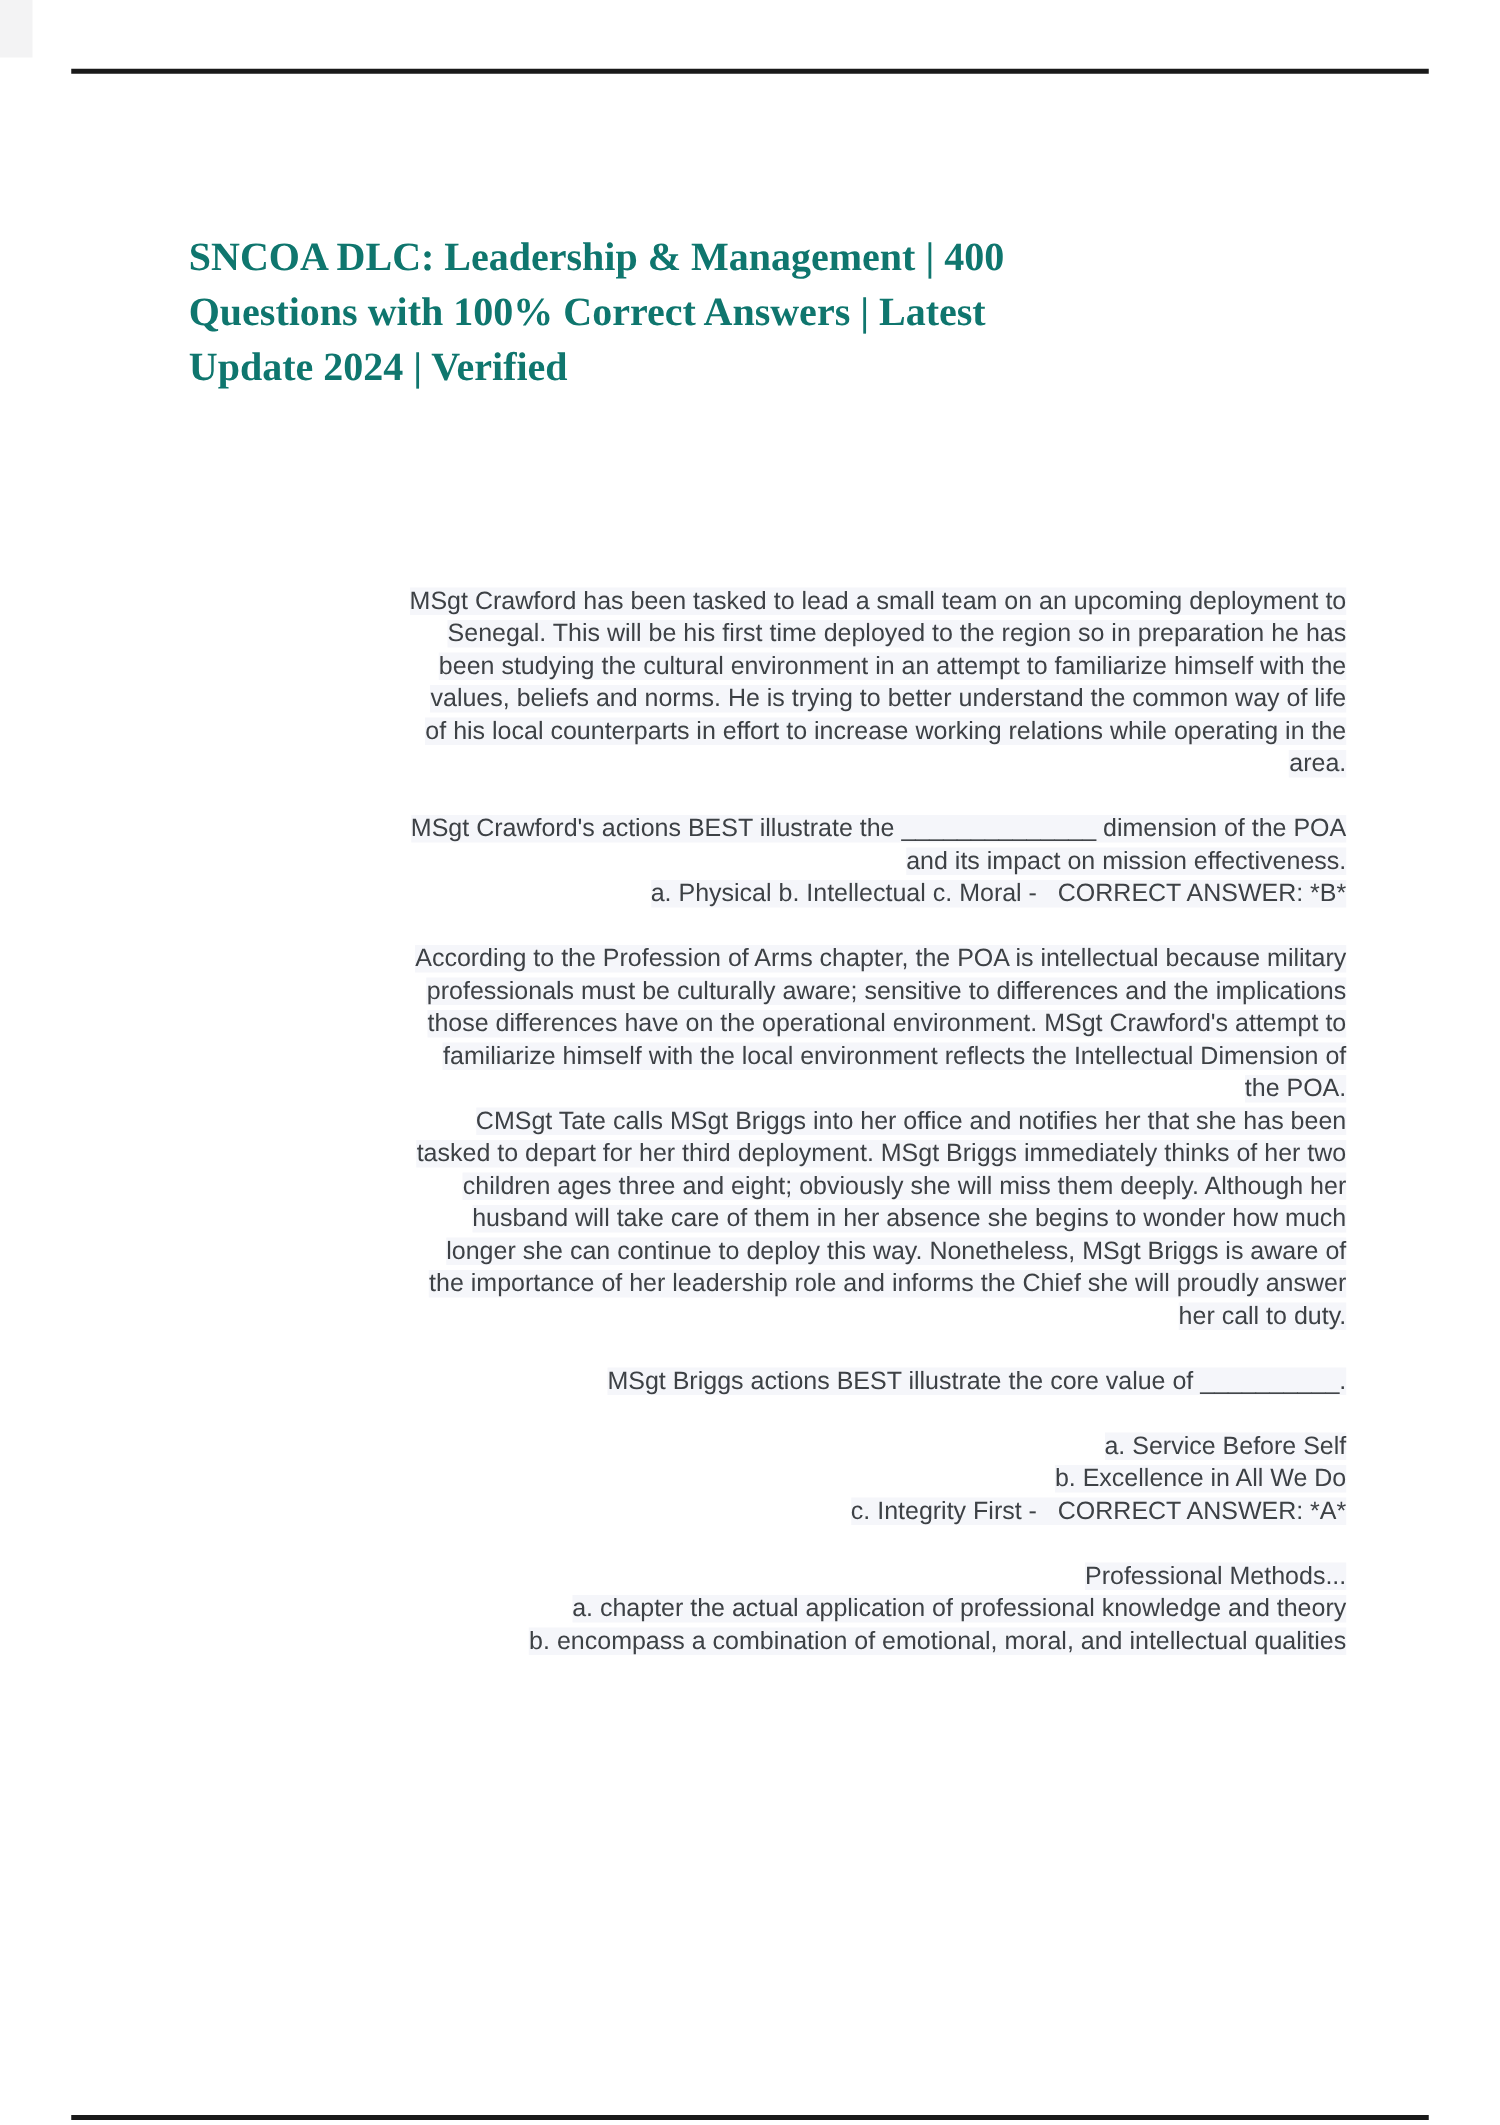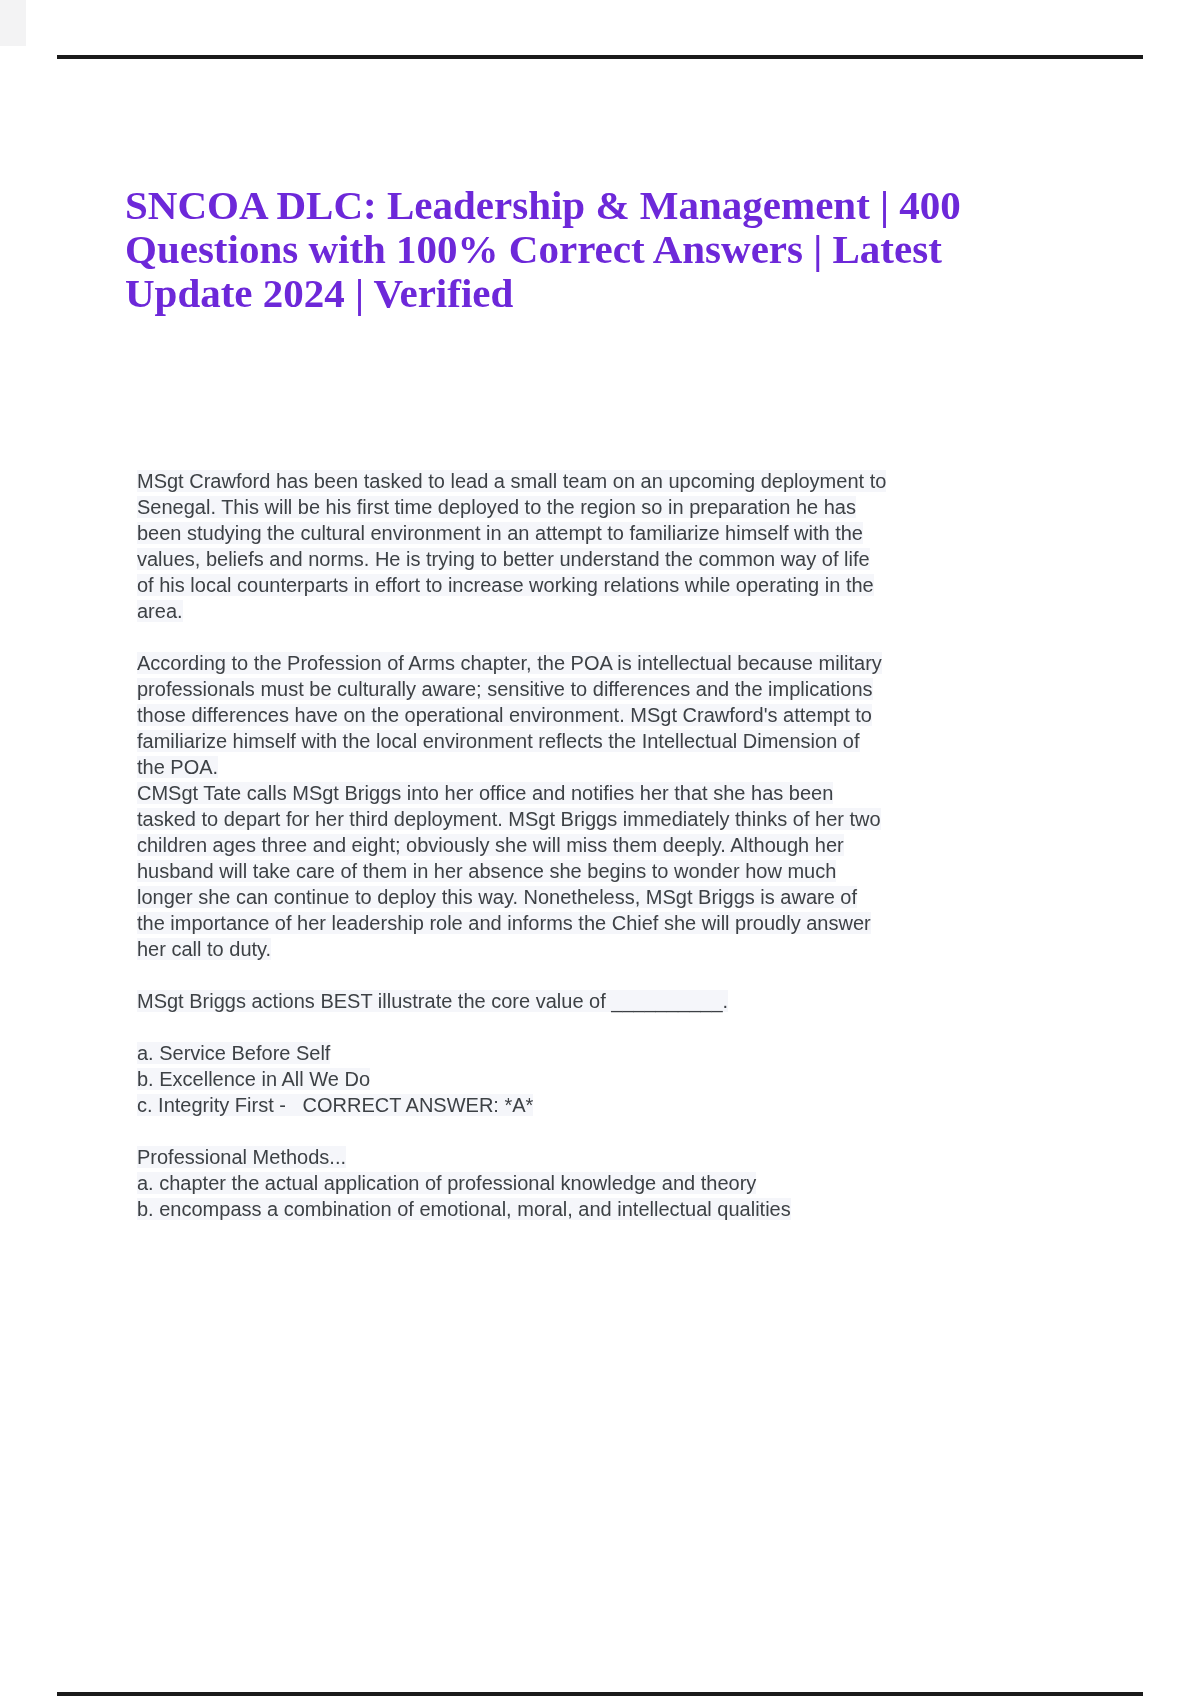--- a/index.html
+++ b/index.html
@@ -27,41 +27,42 @@
     position: absolute;
     left: 57px;
     width: 1086px;
     height: 4px;
     background: #1a1a1a;
   }
   .rule-top { top: 55px; }
   .rule-bottom { top: 1692px; }
   .doc-title {
     position: absolute;
-    left: 125px;
+    left: 151px;
     top: 183px;
     width: 860px;
     font-family: "Liberation Serif", serif;
     font-weight: bold;
-    font-size: 41px;
+    font-size: 32px;
     line-height: 44px;
-    color: #6d28d9;
+    color: #0f766e;
     white-space: pre-wrap;
   }
   .doc-body {
     position: absolute;
     left: 137px;
     top: 468px;
     width: 940px;
     font-size: 20px;
     line-height: 26px;
     color: #3d4145;
   }
   .para {
     margin: 0;
+    text-align: right;
   }
   .para + .para {
     margin-top: 26px;
   }
   .hl {
     background: #f5f6fa;
     white-space: pre-wrap;
   }
 </style>
 </head>
@@ -77,20 +78,23 @@
 Questions with 100% Correct Answers | Latest
 Update 2024 | Verified</div>
 
   <div class="doc-body">
     <p class="para"><span class="hl">MSgt Crawford has been tasked to lead a small team on an upcoming deployment to
 Senegal. This will be his first time deployed to the region so in preparation he has
 been studying the cultural environment in an attempt to familiarize himself with the
 values, beliefs and norms. He is trying to better understand the common way of life
 of his local counterparts in effort to increase working relations while operating in the
 area.</span></p>
+    <p class="para"><span class="hl">MSgt Crawford's actions BEST illustrate the ______________ dimension of the POA
+and its impact on mission effectiveness.
+a. Physical b. Intellectual c. Moral -   CORRECT ANSWER: *B*</span></p>
     <p class="para"><span class="hl">According to the Profession of Arms chapter, the POA is intellectual because military
 professionals must be culturally aware; sensitive to differences and the implications
 those differences have on the operational environment. MSgt Crawford's attempt to
 familiarize himself with the local environment reflects the Intellectual Dimension of
 the POA.
 CMSgt Tate calls MSgt Briggs into her office and notifies her that she has been
 tasked to depart for her third deployment. MSgt Briggs immediately thinks of her two
 children ages three and eight; obviously she will miss them deeply. Although her
 husband will take care of them in her absence she begins to wonder how much
 longer she can continue to deploy this way. Nonetheless, MSgt Briggs is aware of

